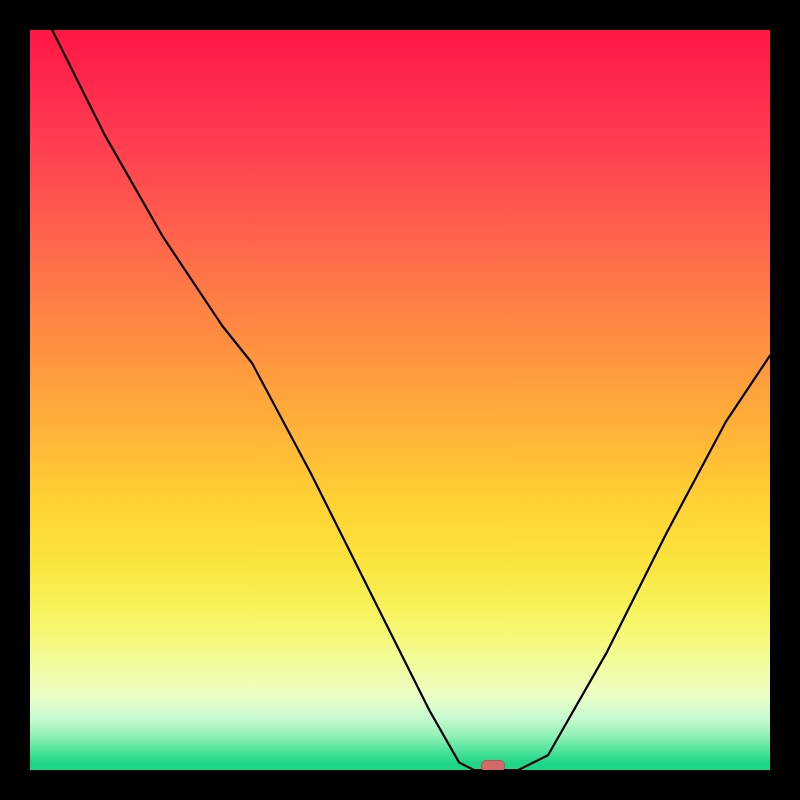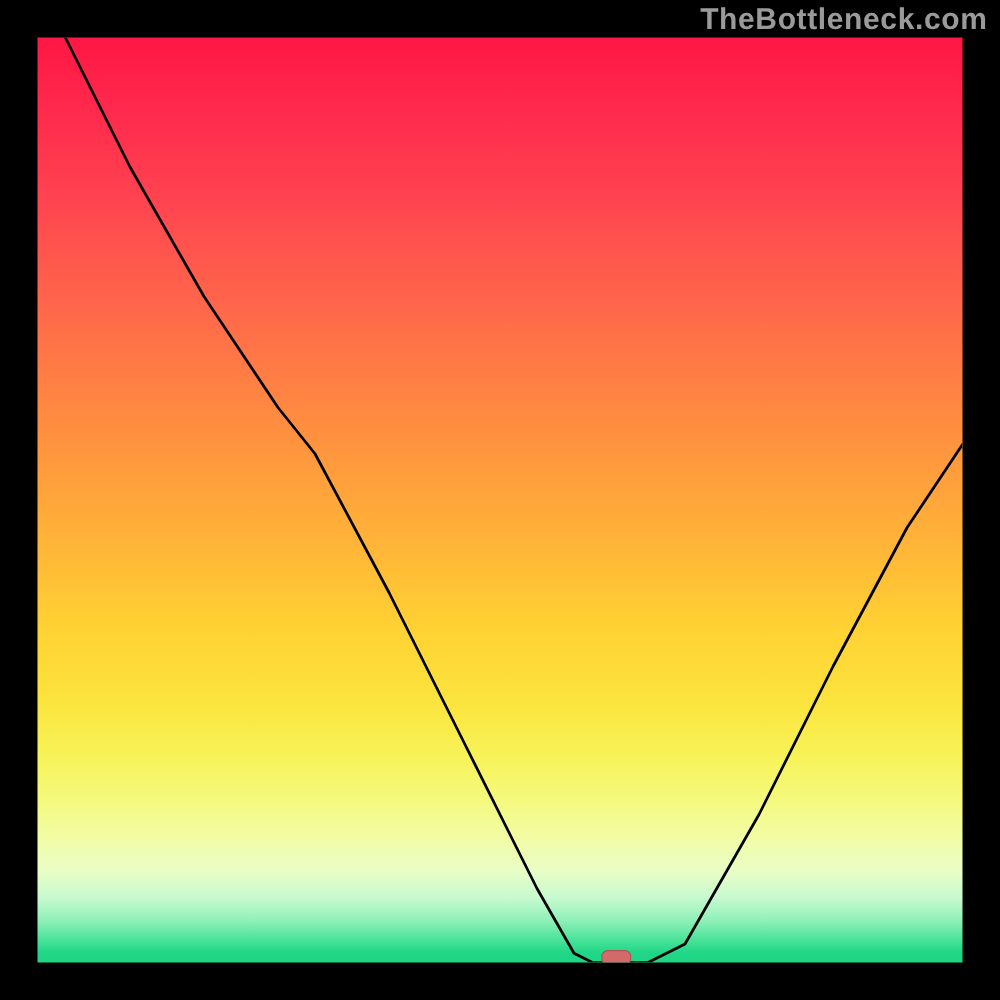--- a/index.html
+++ b/index.html
@@ -74,21 +74,20 @@
     border-radius: 5px;
     background: #d26a6a;
     border: 1px solid #b05555;
     transform: translate(-50%, -50%);
   }
 </style>
 </head>
 <body>
 
 <div class="outer">
-  <div class="watermark">TheBottleneck.com</div>
 
   <div class="plot">
     <svg class="curve" viewBox="0 0 740 740" preserveAspectRatio="none">
       <path d="M22.2 0.0 L74.0 103.6 L133.2 207.2 L192.4 296.0 L222.0 333.0 L281.2 444.0 L340.4 562.4 L399.6 680.8 L429.2 732.6 L444.0 740.0 L488.4 740.0 L518.0 725.2 L577.2 621.6 L636.4 503.2 L695.6 392.2 L740.0 325.6"></path>
     </svg>
     <div class="marker" style="left:462.5px;top:736.3px;"></div>
   </div>
 </div>
 
 </body></html>

